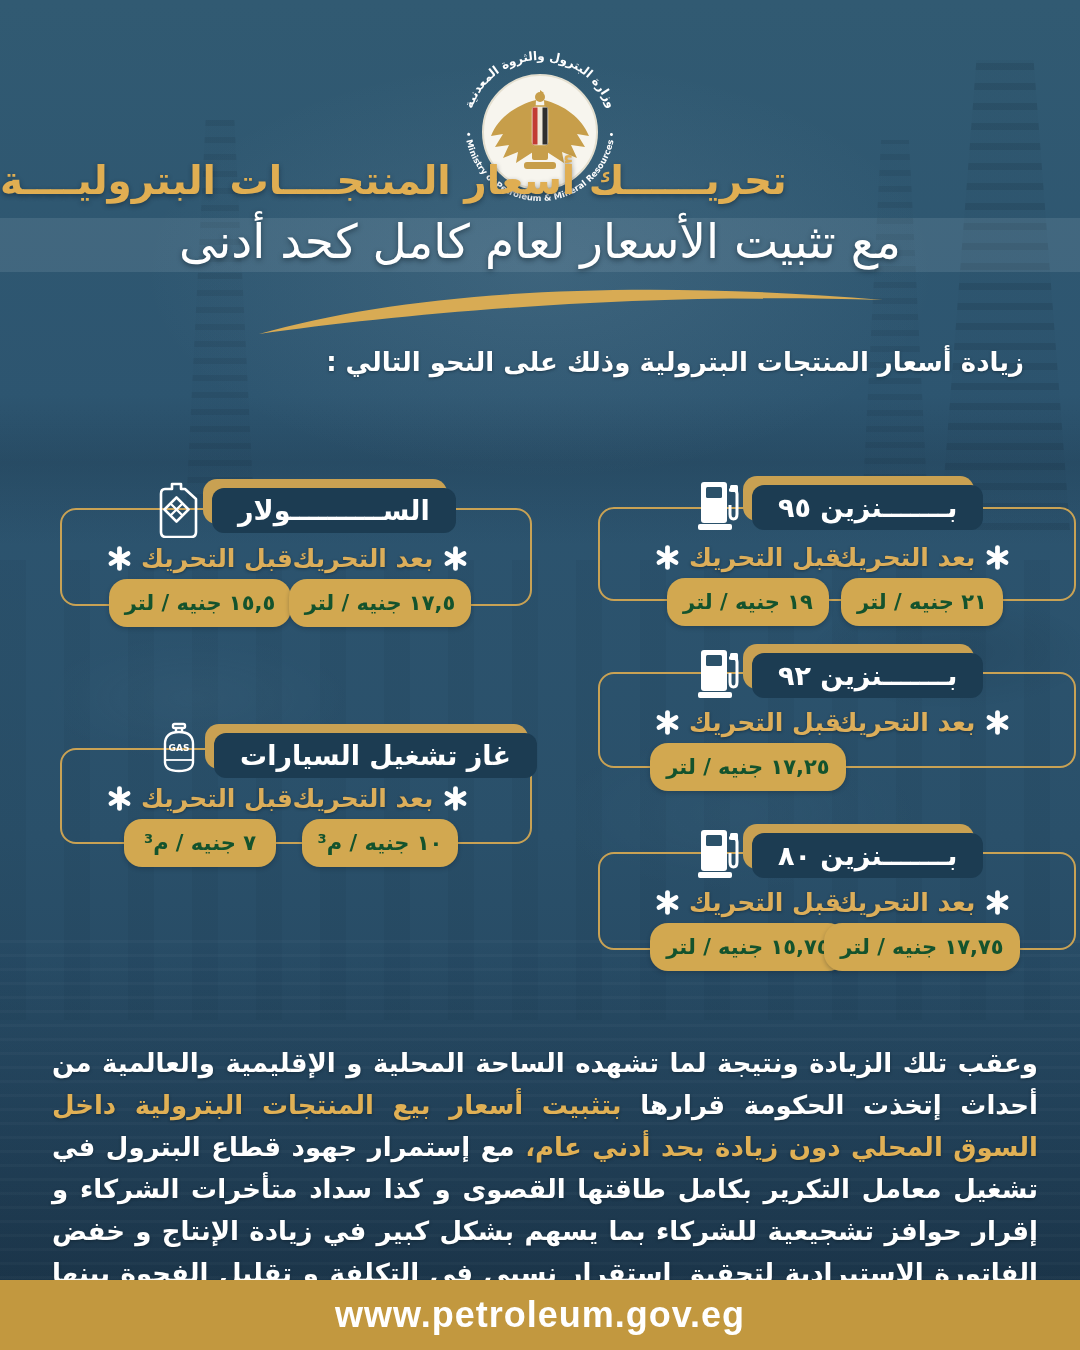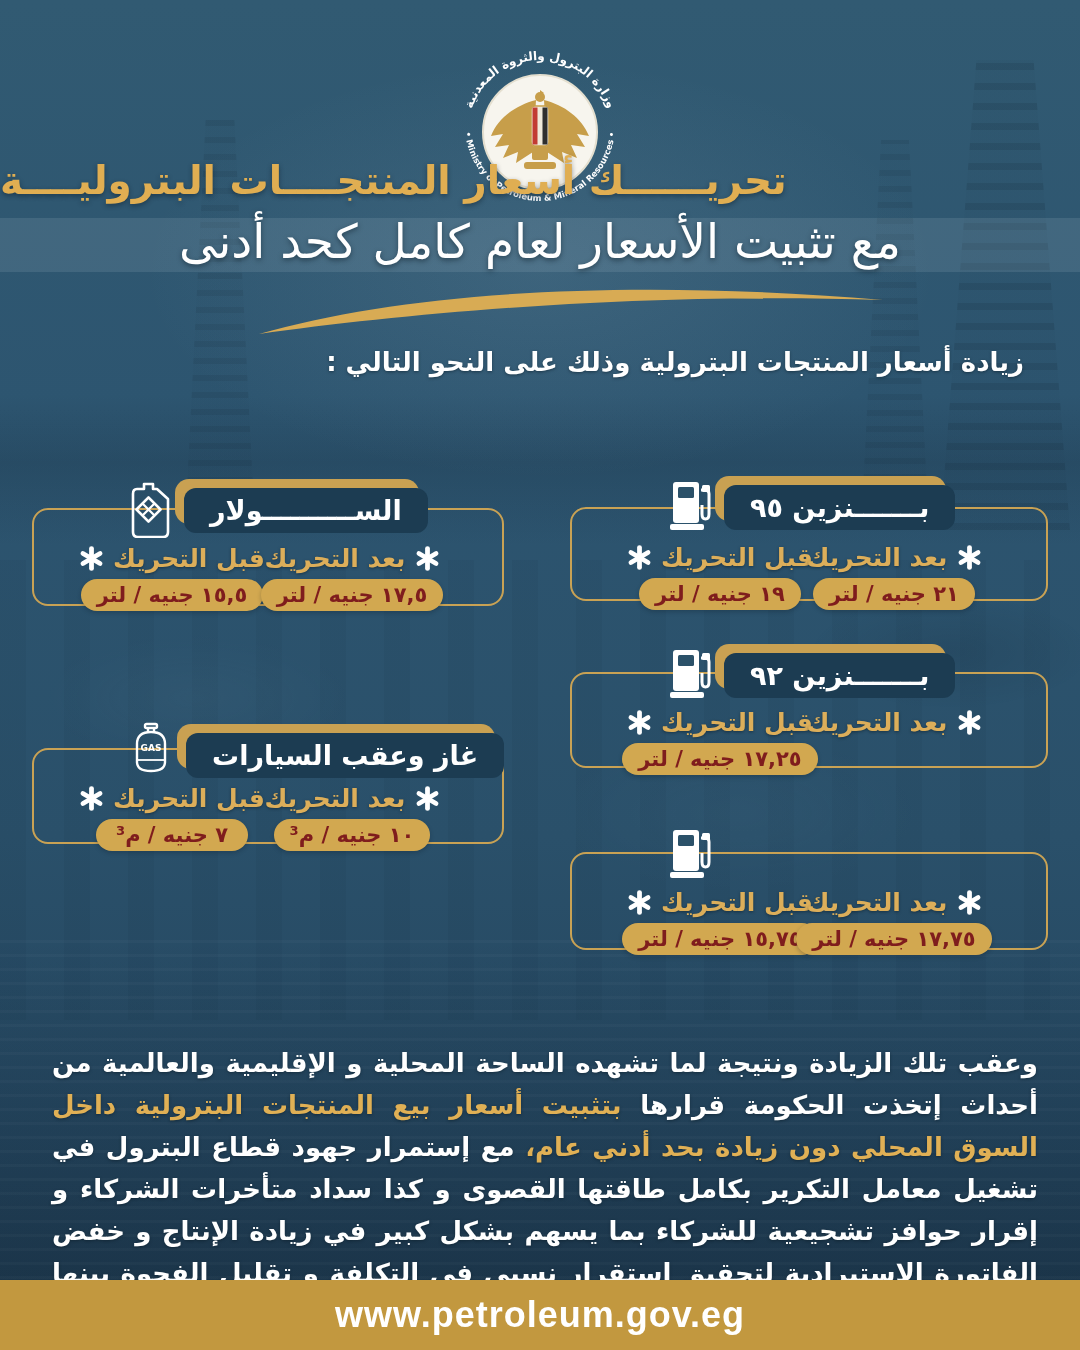--- a/index.html
+++ b/index.html
@@ -44,21 +44,21 @@
     text-shadow:0 2px 5px rgba(10,25,35,.45); letter-spacing:0; }
   .title-white{position:absolute; left:0; top:214px; width:100%; text-align:center;
     color:#ffffff; font-size:47px; font-weight:normal; direction:rtl;
     text-shadow:0 2px 5px rgba(10,25,35,.5);}
   .swoosh{position:absolute; left:255px; top:276px; width:645px; height:62px;}
   .intro{position:absolute; right:56px; left:290px; top:342px; direction:rtl; text-align:right;
     color:#ffffff; font-size:26px; font-weight:bold; line-height:40px;
     text-shadow:0 1px 3px rgba(10,25,35,.5);}
 
   
-  .card{position:absolute; border:2px solid #c9a254; border-radius:16px;}
+  .card{position:absolute; border:2px solid #c9a254; border-radius:16px;margin-left:28px;}
   .card-diesel {left:32px;  top:508px; width:468px; height:94px;}
   .card-b95    {left:570px; top:507px; width:474px; height:90px;}
   .card-b92    {left:570px; top:672px; width:474px; height:92px;}
   .card-gas    {left:32px;  top:748px; width:468px; height:92px;}
   .card-b80    {left:570px; top:852px; width:474px; height:94px;}
 
   .card-head{position:absolute; display:flex; align-items:center; gap:12px;}
   .card-diesel .card-head{left:90px;  top:-32px;}
   .card-b95   .card-head{left:96px;  top:-31px;}
   .card-b92   .card-head{left:96px;  top:-28px;}
@@ -76,22 +76,22 @@
   .price-block{position:absolute; top:34px; width:200px; text-align:center;}
   .card-diesel .before-block, .card-gas .before-block {left:38px;}
   .card-diesel .after-block,  .card-gas .after-block  {left:218px;}
   .card-b95 .before-block, .card-b92 .before-block, .card-b80 .before-block {left:48px;}
   .card-b95 .after-block,  .card-b92 .after-block,  .card-b80 .after-block  {left:222px;}
 
   .label-row{display:flex; align-items:center; justify-content:center; gap:9px;}
   .lbl{color:#dcae5a; font-size:25px; font-weight:bold; white-space:nowrap;
     text-shadow:0 1px 3px rgba(10,25,35,.5);}
   .asterisk-icon{display:block; width:25px; height:25px;}
-  .price-pill{display:inline-block; margin-top:6px; background:#d2a850; color:#7f1d1d;
-    font-size:21px; font-weight:bold; border-radius:18px; padding:4px 16px; direction:ltr;
+  .price-pill{display:inline-block; margin-top:6px; background:#d2a850; color:#14532d;
+    font-size:21px; font-weight:bold; border-radius:18px; padding:12px 16px; direction:ltr;
     white-space:nowrap; box-shadow:0 2px 4px rgba(10,25,35,.25); min-width:120px;}
 
   
   .body-text{position:absolute; left:52px; right:42px; top:1016px; direction:rtl;
     text-align:justify; color:#ffffff; font-size:26px; font-weight:bold; line-height:42px;
     text-shadow:0 1px 3px rgba(10,25,35,.5);}
   .body-text .hl{color:#e0b055;}
 
   
   .footer-bar{position:absolute; left:0; right:0; bottom:0; height:70px; background:#c2983f;
@@ -297,21 +297,21 @@
       <span class="fuel-icon">
         <svg width="46" height="52" viewBox="0 0 46 52" fill="none" stroke="#ffffff" stroke-width="2.4">
           <rect x="17" y="2" width="12" height="4" rx="1.5"></rect>
           <path d="M20 6 v4 M26 6 v4"></path>
           <path d="M9 22 q0 -12 14 -12 t14 12 v18 q0 9 -14 9 t-14 -9 z"></path>
           <path d="M9 38 h28" stroke-width="1.8"></path>
           <text x="23" y="29" text-anchor="middle" fill="#ffffff" stroke="none" font-size="9" font-weight="bold" font-family="DejaVu Sans, sans-serif">GAS</text>
         </svg>
       </span>
       <div class="pill-title">
-        <span class="pill-inner">غاز وعقب السيارات</span>
+        <span class="pill-inner">غاز تشغيل السيارات</span>
       </div>
     </div>
     <div class="price-block before-block">
       <div class="label-row">
         <span class="asterisk-icon">
           <svg viewBox="0 0 24 24">
               <g stroke="#ffffff" stroke-width="4.6" stroke-linecap="round">
             <line x1="12" y1="2.5" x2="12" y2="21.5"></line>
                 <line x1="3.8" y1="7.2" x2="20.2" y2="16.8"></line>
                 <line x1="20.2" y1="7.2" x2="3.8" y2="16.8"></line>
@@ -343,20 +343,23 @@
     <div class="card-head">
       <span class="fuel-icon">
         <svg width="44" height="54" viewBox="0 0 44 54">
           <rect x="2" y="46" width="34" height="6" rx="2" fill="#ffffff"></rect>
           <rect x="5" y="4" width="26" height="41" rx="3" fill="#ffffff"></rect>
           <rect x="10" y="9" width="16" height="11" rx="1.5" fill="#2b5169"></rect>
           <path d="M33 12 h4 q4 0 4 4 v20 q0 5 -3.5 5 t-3.5 -5 v-9" fill="none" stroke="#ffffff" stroke-width="3"></path>
           <rect x="34" y="7" width="8" height="7" rx="1.5" fill="#ffffff"></rect>
         </svg>
       </span>
+      <div class="pill-title">
+        <span class="pill-inner">بـــــــنزين ٨٠</span>
+      </div>
     </div>
     <div class="price-block before-block">
       <div class="label-row">
         <span class="asterisk-icon">
           <svg viewBox="0 0 24 24">
               <g stroke="#ffffff" stroke-width="4.6" stroke-linecap="round">
             <line x1="12" y1="2.5" x2="12" y2="21.5"></line>
                 <line x1="3.8" y1="7.2" x2="20.2" y2="16.8"></line>
                 <line x1="20.2" y1="7.2" x2="3.8" y2="16.8"></line>
               </g>

